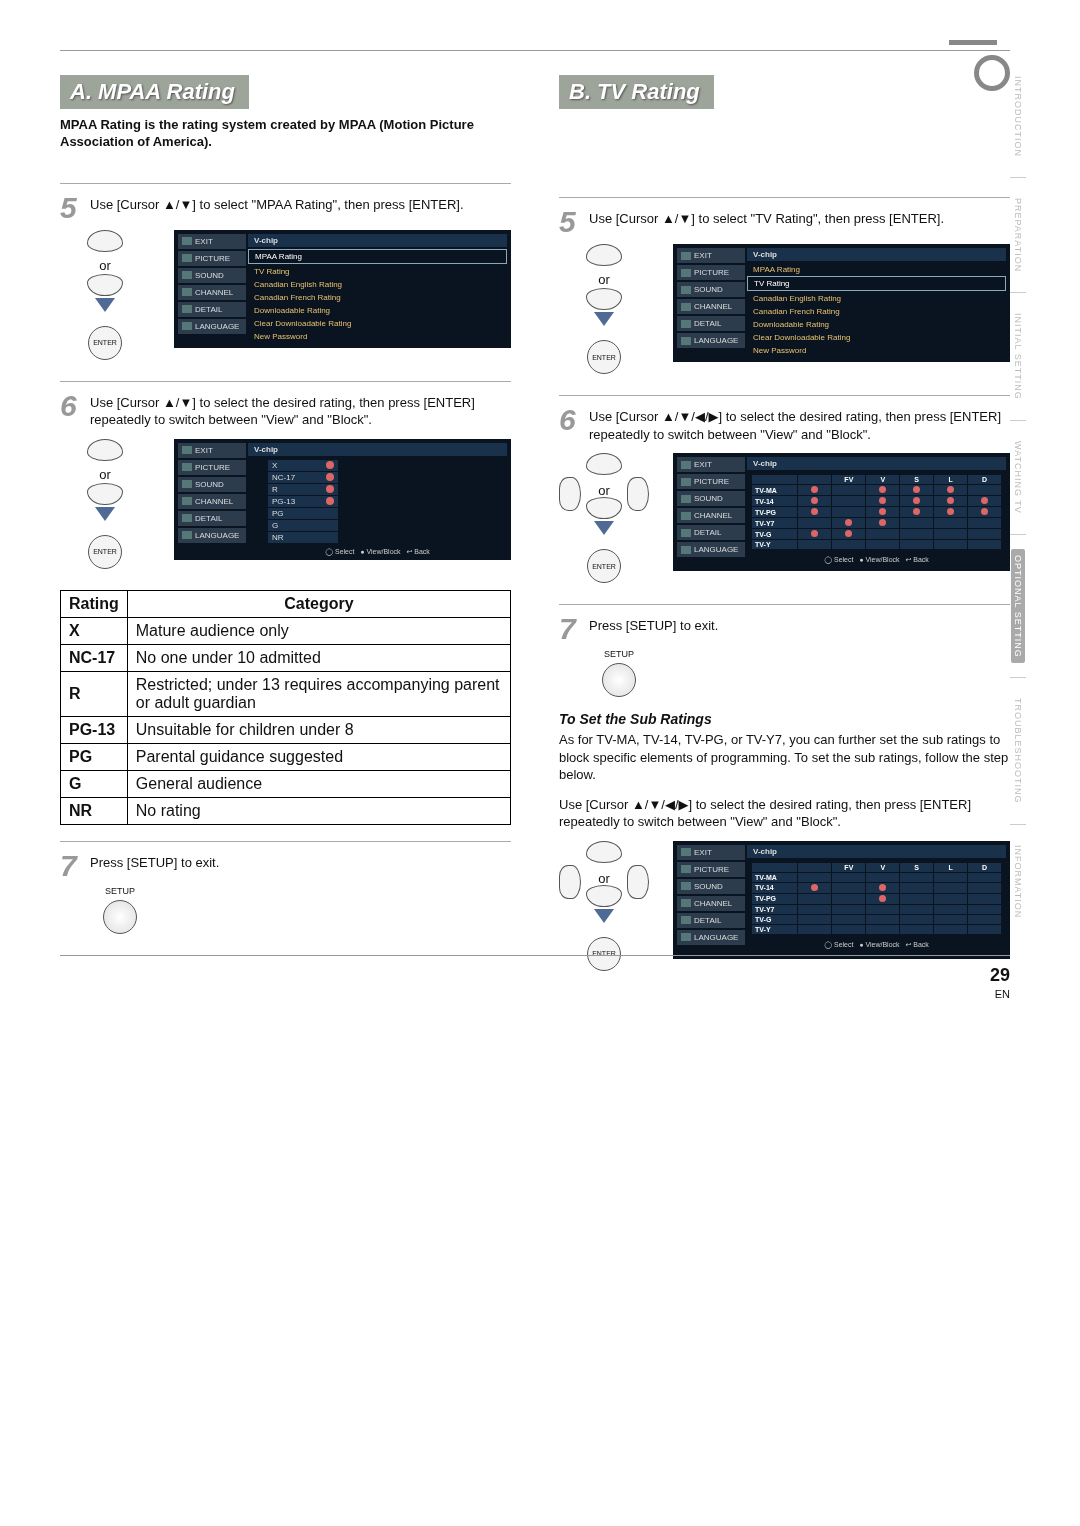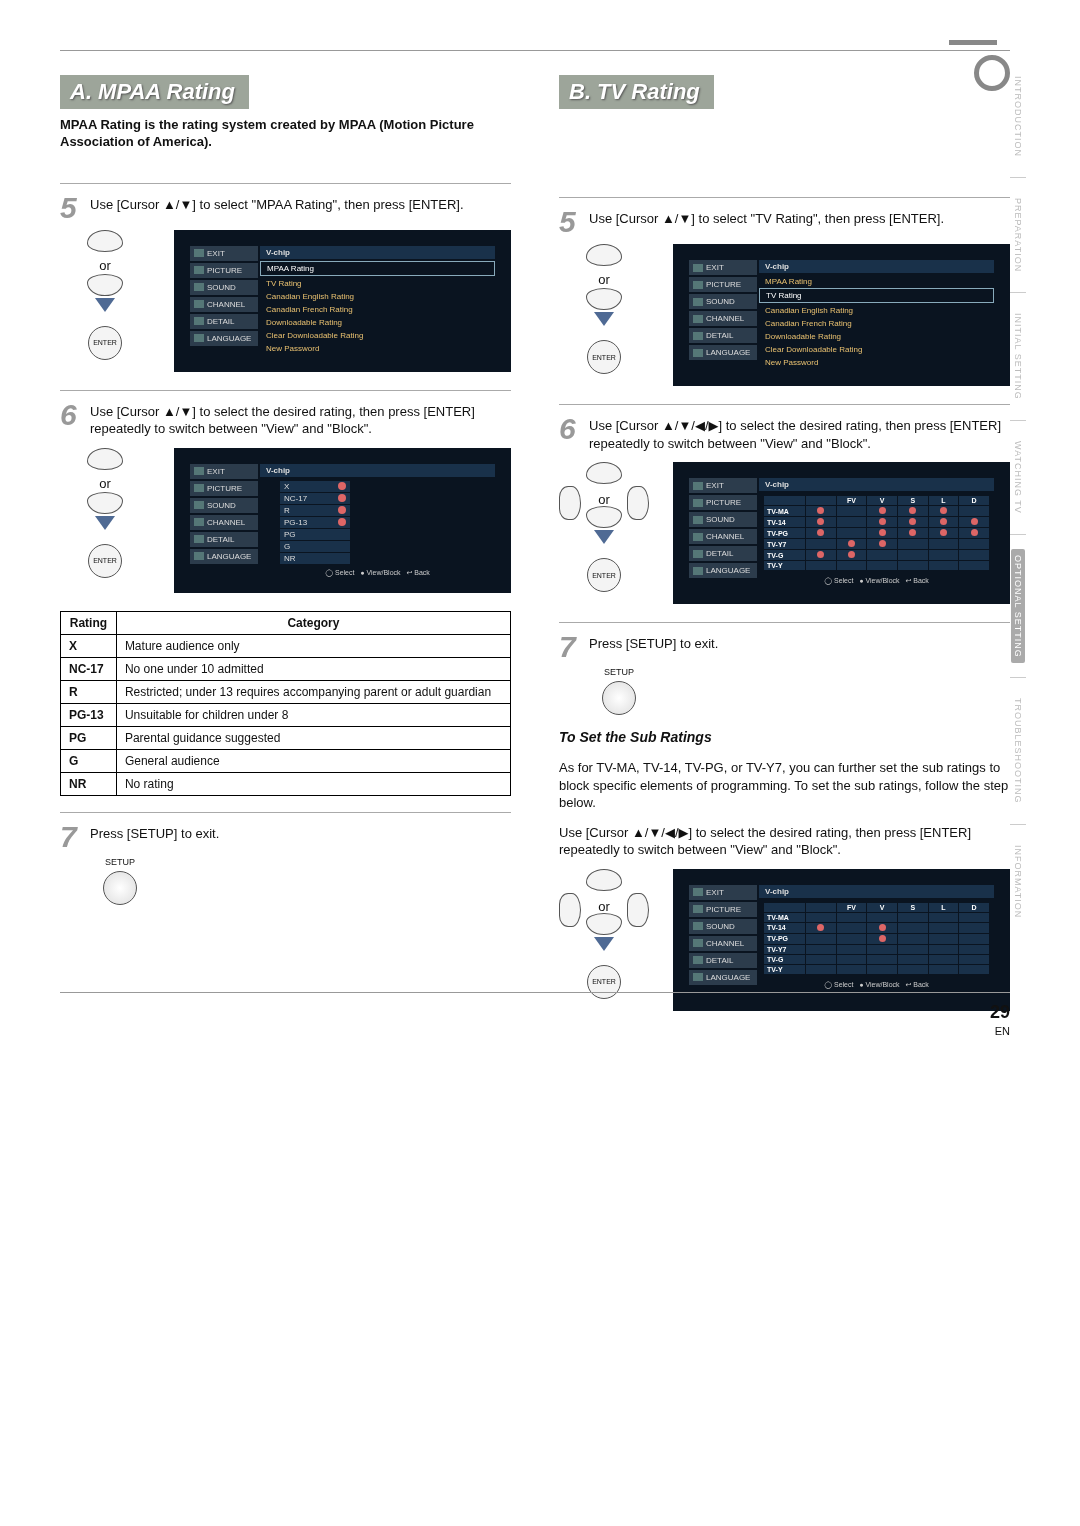--- a/index.html
+++ b/index.html
@@ -164,21 +164,21 @@
     border-radius: 50%;
     font-size: 7px;
     display: flex;
     align-items: center;
     justify-content: center;
     background: #f4f4f4;
   }
   .osd {
     flex: 1;
     background: #0a1420;
-    padding: 16px;
+    padding: 4px;
     font-size: 8px;
     color: #ddd;
     min-height: 110px;
     display: flex;
     gap: 2px;
   }
   .osd-nav {
     width: 68px;
     display: flex;
     flex-direction: column;
@@ -255,21 +255,21 @@
   }
   .osd-grid .dot {
     width: 7px; height: 7px;
     border-radius: 50%;
     background: #d66;
     display: inline-block;
   }
   table.rating-desc {
     border-collapse: collapse;
     width: 100%;
-    font-size: 12px;
+    font-size: 16px;
     margin-top: 2px;
     padding-left: 24px;
   }
   table.rating-desc th, table.rating-desc td {
     border: 1px solid #000;
     padding: 4px 8px;
     text-align: left;
   }
   table.rating-desc th {
     text-align: center;
@@ -313,21 +313,21 @@
     border-radius: 2px;
   }
   .right-tab-sep {
     width: 16px;
     border-top: 1px solid #ccc;
   }
   .sub-heading {
     font-style: italic;
     font-weight: bold;
     font-size: 14px;
-    margin: 14px 0 14px 0;
+    margin: 14px 0 4px 0;
   }
   .page-num {
     position: absolute;
     right: 70px;
     bottom: 32px;
     text-align: right;
     font-size: 18px;
     font-weight: bold;
   }
   .page-num .lang {

